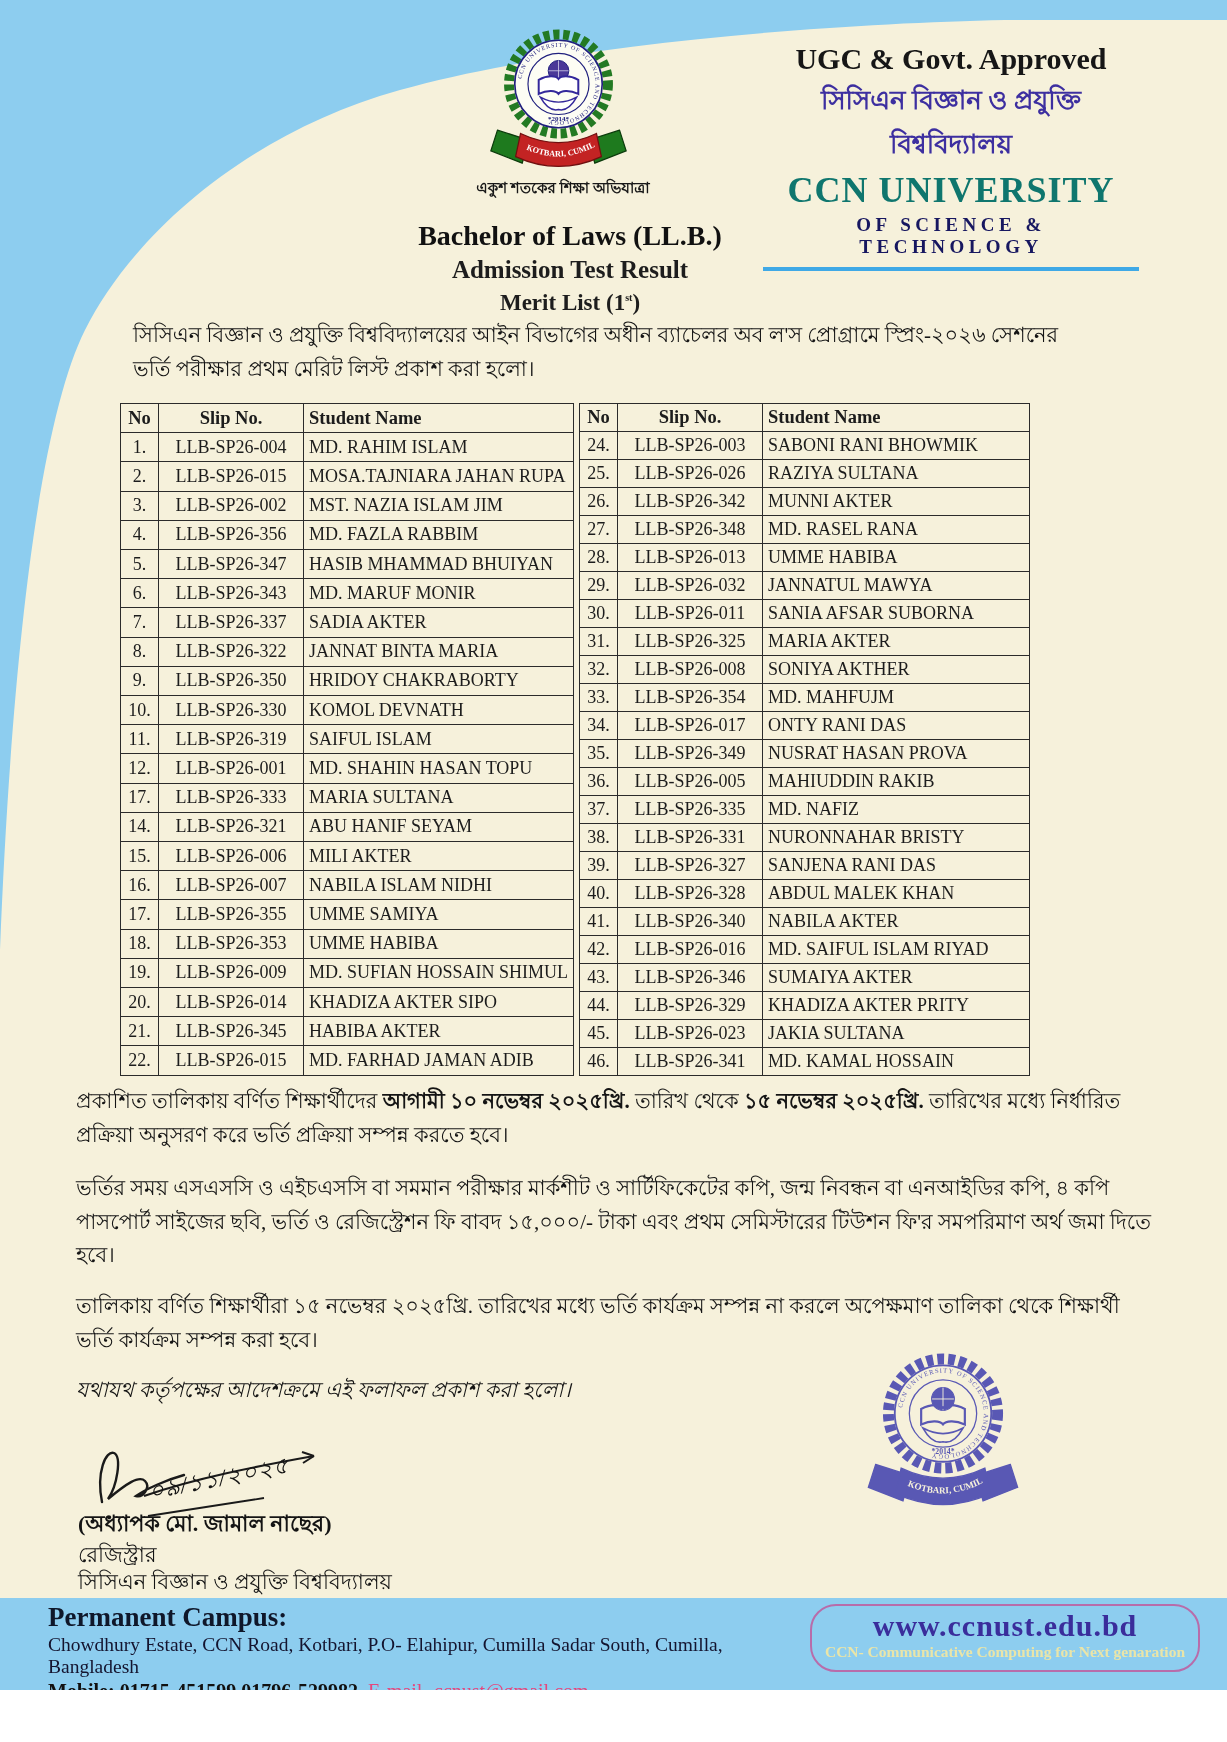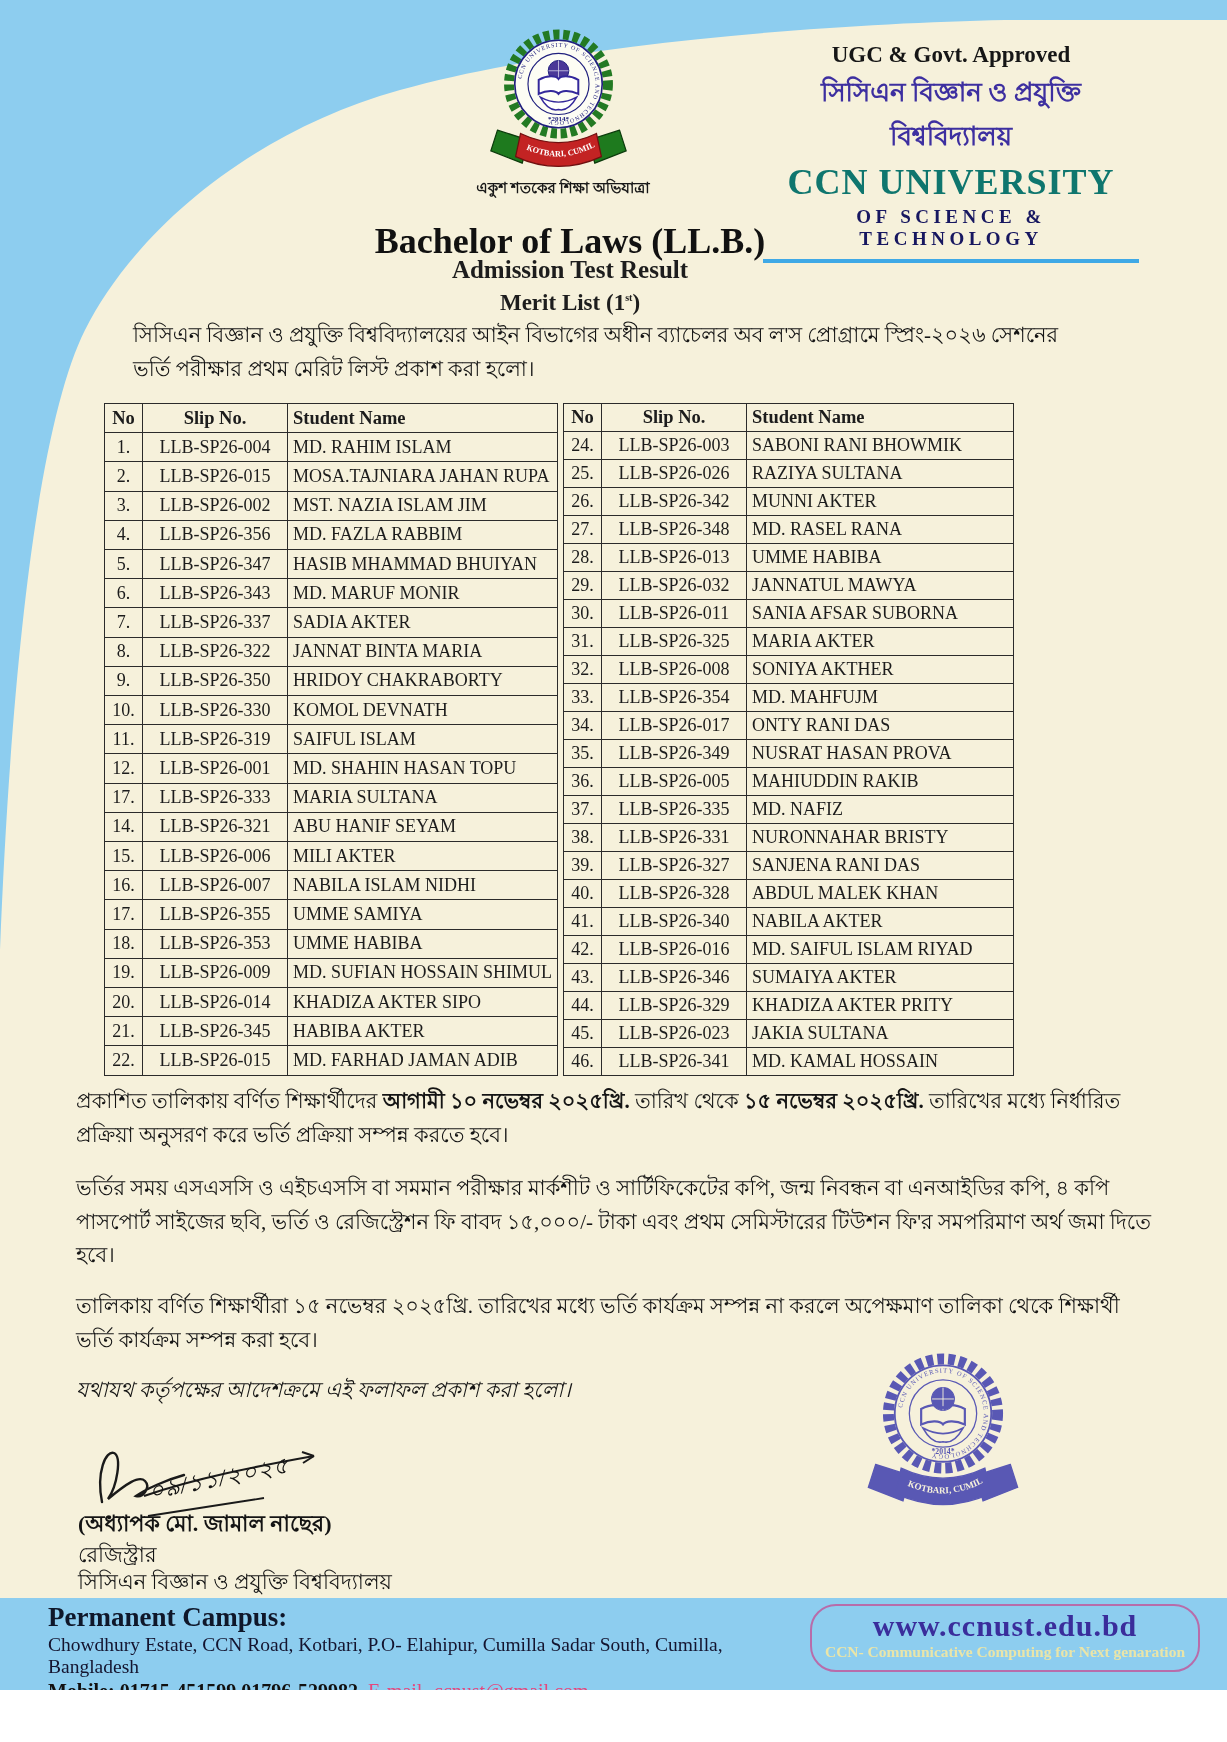--- a/index.html
+++ b/index.html
@@ -6,37 +6,37 @@
   .page{position:relative;width:1227px;height:1742px;background:#F6F1DB;overflow:hidden;
         font-family:"Liberation Serif", serif;color:#1c1c1c;}
   
   .bg-svg{position:absolute;left:0;top:0;width:1227px;height:1742px;pointer-events:none;}
   
   .logo-wrap{position:absolute;left:476px;top:24px;width:165px;height:148px;}
   .logo-wrap svg{width:100%;height:100%;}
   .motto{position:absolute;left:433px;top:176px;width:260px;text-align:center;
          font-size:15px;font-weight:bold;color:#181818;}
   .hdr-right{position:absolute;left:763px;top:42px;width:376px;text-align:center;}
-  .hdr-approved{font-size:23px;font-weight:bold;color:#161616;}
+  .hdr-approved{font-size:30px;font-weight:bold;color:#161616;}
   .hdr-bn{font-size:26px;font-weight:bold;color:#3D2FA0;margin-top:4px;}
   .hdr-en{font-size:36px;font-weight:bold;color:#0f766e;letter-spacing:1px;margin-top:1px;}
   .hdr-sub{font-size:19px;font-weight:bold;color:#171760;letter-spacing:4.5px;margin-top:3px;}
   .hdr-rule{height:4px;background:#3FA9E6;margin-top:9px;}
   
   .title1{position:absolute;left:0;top:220px;width:1140px;text-align:center;
-          font-size:36px;font-weight:bold;color:#111;}
+          font-size:28px;font-weight:bold;color:#111;}
   .title2{position:absolute;left:0;top:256px;width:1140px;text-align:center;
           font-size:25px;font-weight:bold;color:#1d1d1d;}
   .title3{position:absolute;left:0;top:290px;width:1140px;text-align:center;
           font-size:23px;font-weight:bold;color:#1d1d1d;}
   .title3 sup{font-size:10px;}
   .intro{position:absolute;left:133px;top:318px;width:965px;
          font-size:21px;line-height:34px;color:#141414;}
   
-  .tables{position:absolute;left:104px;top:403px;display:flex;gap:5px;border-radius:27px;}
+  .tables{position:absolute;left:120px;top:403px;display:flex;gap:5px;border-radius:27px;}
   table.merit{border-collapse:collapse;background:transparent;table-layout:fixed;}
   table.merit th,table.merit td{border:1.5px solid #2b2b2b;height:28px;box-sizing:border-box;
        font-size:18px;padding:0 5px;white-space:nowrap;overflow:hidden;color:#1c1c1c;}
   table.merit th{font-weight:bold;font-size:18.5px;}
   .col-no{width:38px;text-align:center;}
   .col-slip{width:145px;text-align:center;}
   .col-name{width:267px;text-align:left;padding-left:8px;}
   table.merit th.col-name{text-align:left;}
   
   .para{position:absolute;left:76px;width:1078px;font-size:21px;line-height:33.5px;color:#141414;}

